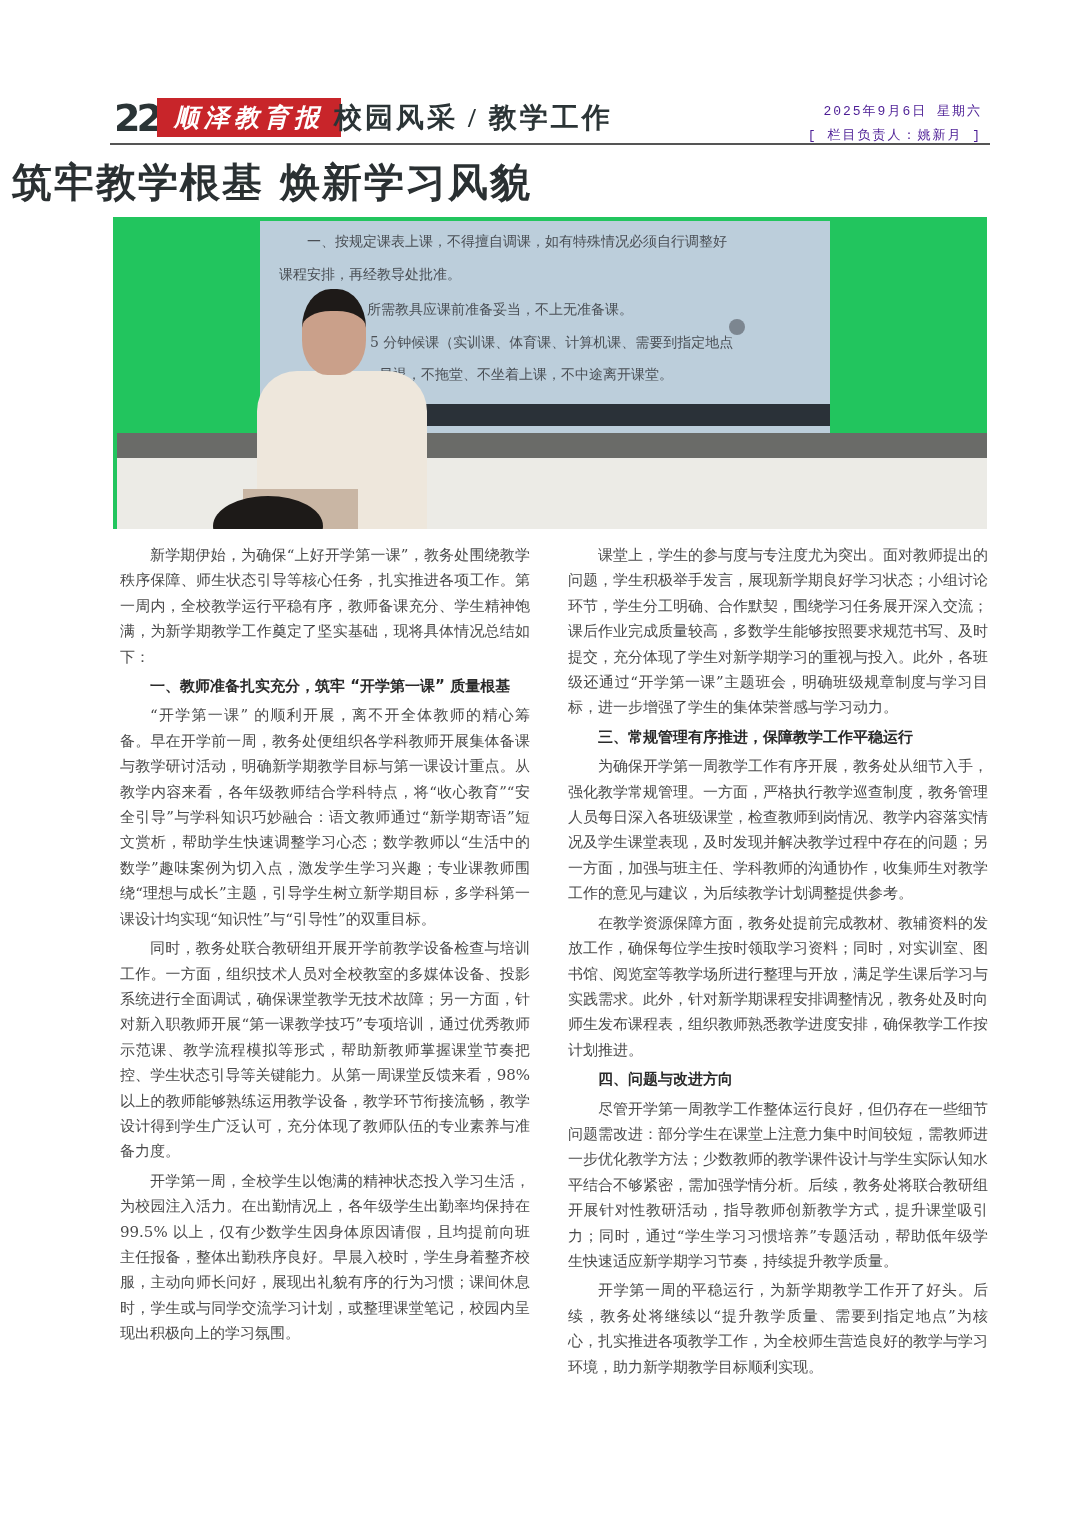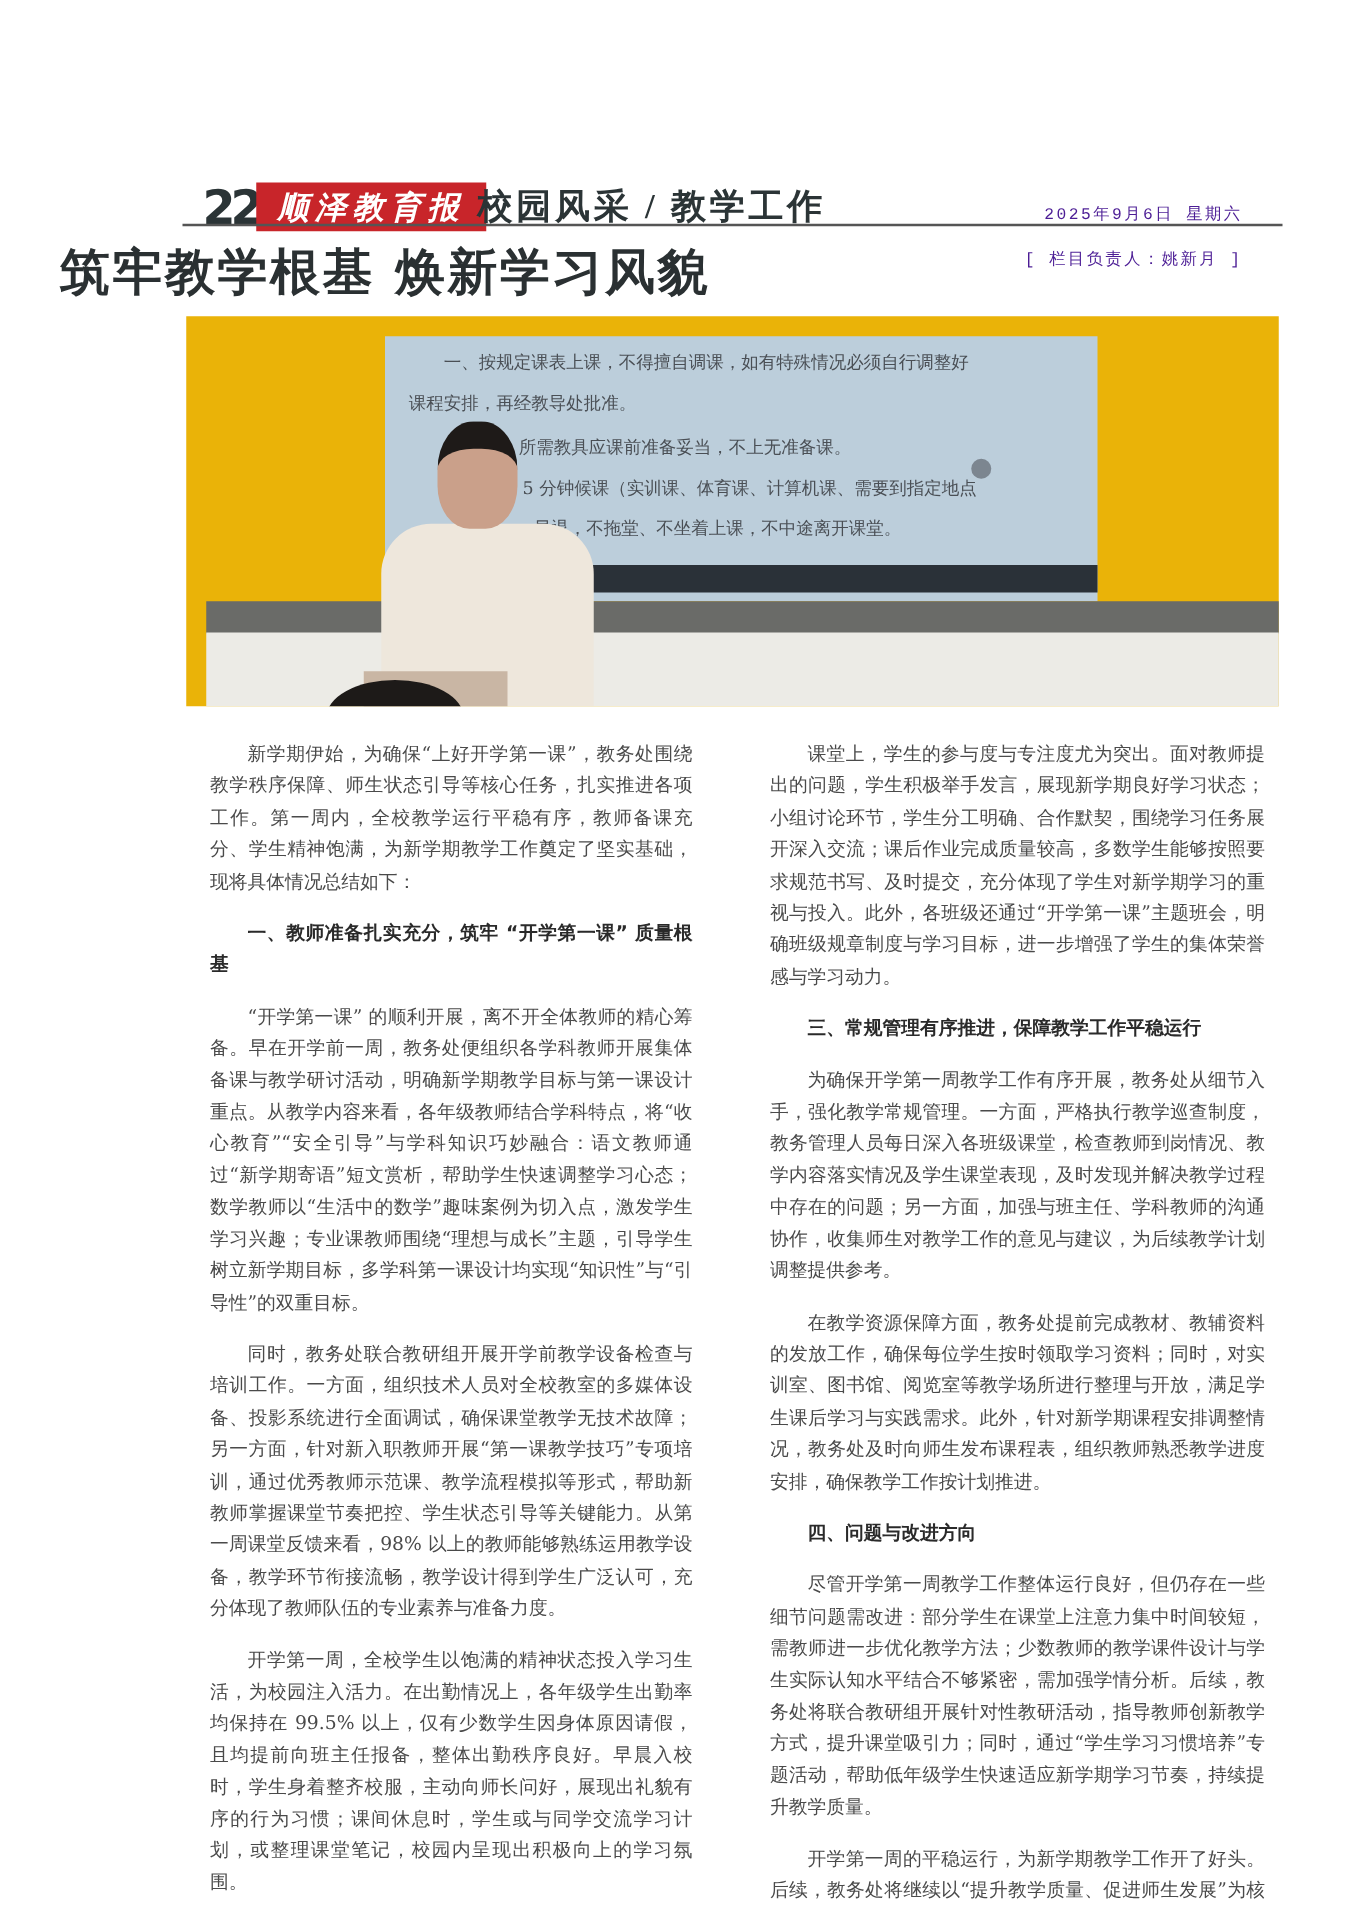--- a/index.html
+++ b/index.html
@@ -1,28 +1,28 @@
 <!DOCTYPE html>
 <html><head>
 <meta charset="utf-8">
 <style>
-  * { margin: 16px; padding: 0; box-sizing: border-box; }
+  * { margin: 4px; padding: 0; box-sizing: border-box; }
   html, body { width: 1080px; height: 1527px; background: #ffffff; }
   body { position: relative; font-family: "DejaVu Serif", "Liberation Serif", serif; color: #3a3a3a; overflow: hidden; }
 
   .masthead { position: absolute; left: 98px; top: 82px; width: 880px; height: 42px; }
   .page-num { position: absolute; left: 0; top: 0; font-family: "DejaVu Sans", sans-serif; font-weight: bold; font-size: 38px; letter-spacing: -4px; color: #2b3436; line-height: 40px; }
   .paper-logo { position: absolute; left: 43px; top: 0; width: 184px; height: 39px; background: #c8252a; color: #ffffff; font-family: "DejaVu Serif", serif; font-weight: bold; font-style: italic; font-size: 25px; line-height: 39px; letter-spacing: 5px; text-align: center; }
   .section-title { position: absolute; left: 220px; top: 0; font-family: Liberation Serif, serif; font-weight: bold; font-size: 28px; line-height: 40px; color: #2b3436; letter-spacing: 3px; }
   .meta { position: absolute; right: 0; top: 0; text-align: right; font-family: Liberation Mono, monospace; font-size: 13px; color: #4c1d95; letter-spacing: 2px; line-height: 20px; }
   .rule { position: absolute; left: 98px; top: 131px; width: 880px; height: 2px; background: #555; }
 
   .headline { position: absolute; left: 0; top: 142px; width: 1080px; text-align: left; font-family: "DejaVu Sans", sans-serif; font-weight: bold; font-size: 40px; color: #2a3032; letter-spacing: 2px; line-height: 56px; }
 
-  .photo { position: absolute; left: 101px; top: 205px; width: 874px; height: 312px; background: #eab308; overflow: hidden; }
+  .photo { position: absolute; left: 101px; top: 205px; width: 874px; height: 312px; background: #22c55e; overflow: hidden; }
   .photo .wall-bottom { position: absolute; left: 0; top: 237px; width: 874px; height: 75px; background: #ecebe6; }
   .photo .rail { position: absolute; left: 0; top: 212px; width: 874px; height: 26px; background: #6a6b68; }
   .photo .screen { position: absolute; left: 143px; top: 0; width: 570px; height: 212px; background: #bccedb; }
   .photo .taskbar { position: absolute; left: 143px; top: 183px; width: 570px; height: 22px; background: #2a3138; }
   .photo .screen-line { position: absolute; font-family: "DejaVu Serif", serif; font-size: 14px; color: #4a4f55; white-space: nowrap; }
   .photo .teacher-head { position: absolute; left: 185px; top: 68px; width: 64px; height: 86px; border-radius: 45% 45% 40% 40%; background: #caa08a; border-top: 22px solid #1e1a18; }
   .photo .teacher-body { position: absolute; left: 140px; top: 150px; width: 170px; height: 162px; border-radius: 40px 40px 0 0; background: #eee7dc; }
   .photo .laptop { position: absolute; left: 126px; top: 268px; width: 115px; height: 44px; background: #c9b6a4; }
   .photo .student-head { position: absolute; left: 96px; top: 275px; width: 110px; height: 60px; border-radius: 50%; background: #1d1a18; }
   .photo .dot { position: absolute; left: 612px; top: 98px; width: 16px; height: 16px; border-radius: 50%; background: #7c8690; }
@@ -74,14 +74,14 @@
   <p>开学第一周，全校学生以饱满的精神状态投入学习生活，为校园注入活力。在出勤情况上，各年级学生出勤率均保持在 99.5% 以上，仅有少数学生因身体原因请假，且均提前向班主任报备，整体出勤秩序良好。早晨入校时，学生身着整齐校服，主动向师长问好，展现出礼貌有序的行为习惯；课间休息时，学生或与同学交流学习计划，或整理课堂笔记，校园内呈现出积极向上的学习氛围。</p>
 </div>
 
 <div class="col col-right">
   <p>课堂上，学生的参与度与专注度尤为突出。面对教师提出的问题，学生积极举手发言，展现新学期良好学习状态；小组讨论环节，学生分工明确、合作默契，围绕学习任务展开深入交流；课后作业完成质量较高，多数学生能够按照要求规范书写、及时提交，充分体现了学生对新学期学习的重视与投入。此外，各班级还通过“开学第一课”主题班会，明确班级规章制度与学习目标，进一步增强了学生的集体荣誉感与学习动力。</p>
   <h3>三、常规管理有序推进，保障教学工作平稳运行</h3>
   <p>为确保开学第一周教学工作有序开展，教务处从细节入手，强化教学常规管理。一方面，严格执行教学巡查制度，教务管理人员每日深入各班级课堂，检查教师到岗情况、教学内容落实情况及学生课堂表现，及时发现并解决教学过程中存在的问题；另一方面，加强与班主任、学科教师的沟通协作，收集师生对教学工作的意见与建议，为后续教学计划调整提供参考。</p>
   <p>在教学资源保障方面，教务处提前完成教材、教辅资料的发放工作，确保每位学生按时领取学习资料；同时，对实训室、图书馆、阅览室等教学场所进行整理与开放，满足学生课后学习与实践需求。此外，针对新学期课程安排调整情况，教务处及时向师生发布课程表，组织教师熟悉教学进度安排，确保教学工作按计划推进。</p>
   <h3>四、问题与改进方向</h3>
   <p>尽管开学第一周教学工作整体运行良好，但仍存在一些细节问题需改进：部分学生在课堂上注意力集中时间较短，需教师进一步优化教学方法；少数教师的教学课件设计与学生实际认知水平结合不够紧密，需加强学情分析。后续，教务处将联合教研组开展针对性教研活动，指导教师创新教学方式，提升课堂吸引力；同时，通过“学生学习习惯培养”专题活动，帮助低年级学生快速适应新学期学习节奏，持续提升教学质量。</p>
-  <p>开学第一周的平稳运行，为新学期教学工作开了好头。后续，教务处将继续以“提升教学质量、促进师生发展”为核心，扎实推进各项教学工作，为全校师生营造良好的教学与学习环境，助力新学期教学目标顺利实现。</p>
+  <p>开学第一周的平稳运行，为新学期教学工作开了好头。后续，教务处将继续以“提升教学质量、需要到指定地点”为核心，扎实推进各项教学工作，为全校师生营造良好的教学与学习环境，助力新学期教学目标顺利实现。</p>
 </div>
 
 </body></html>

